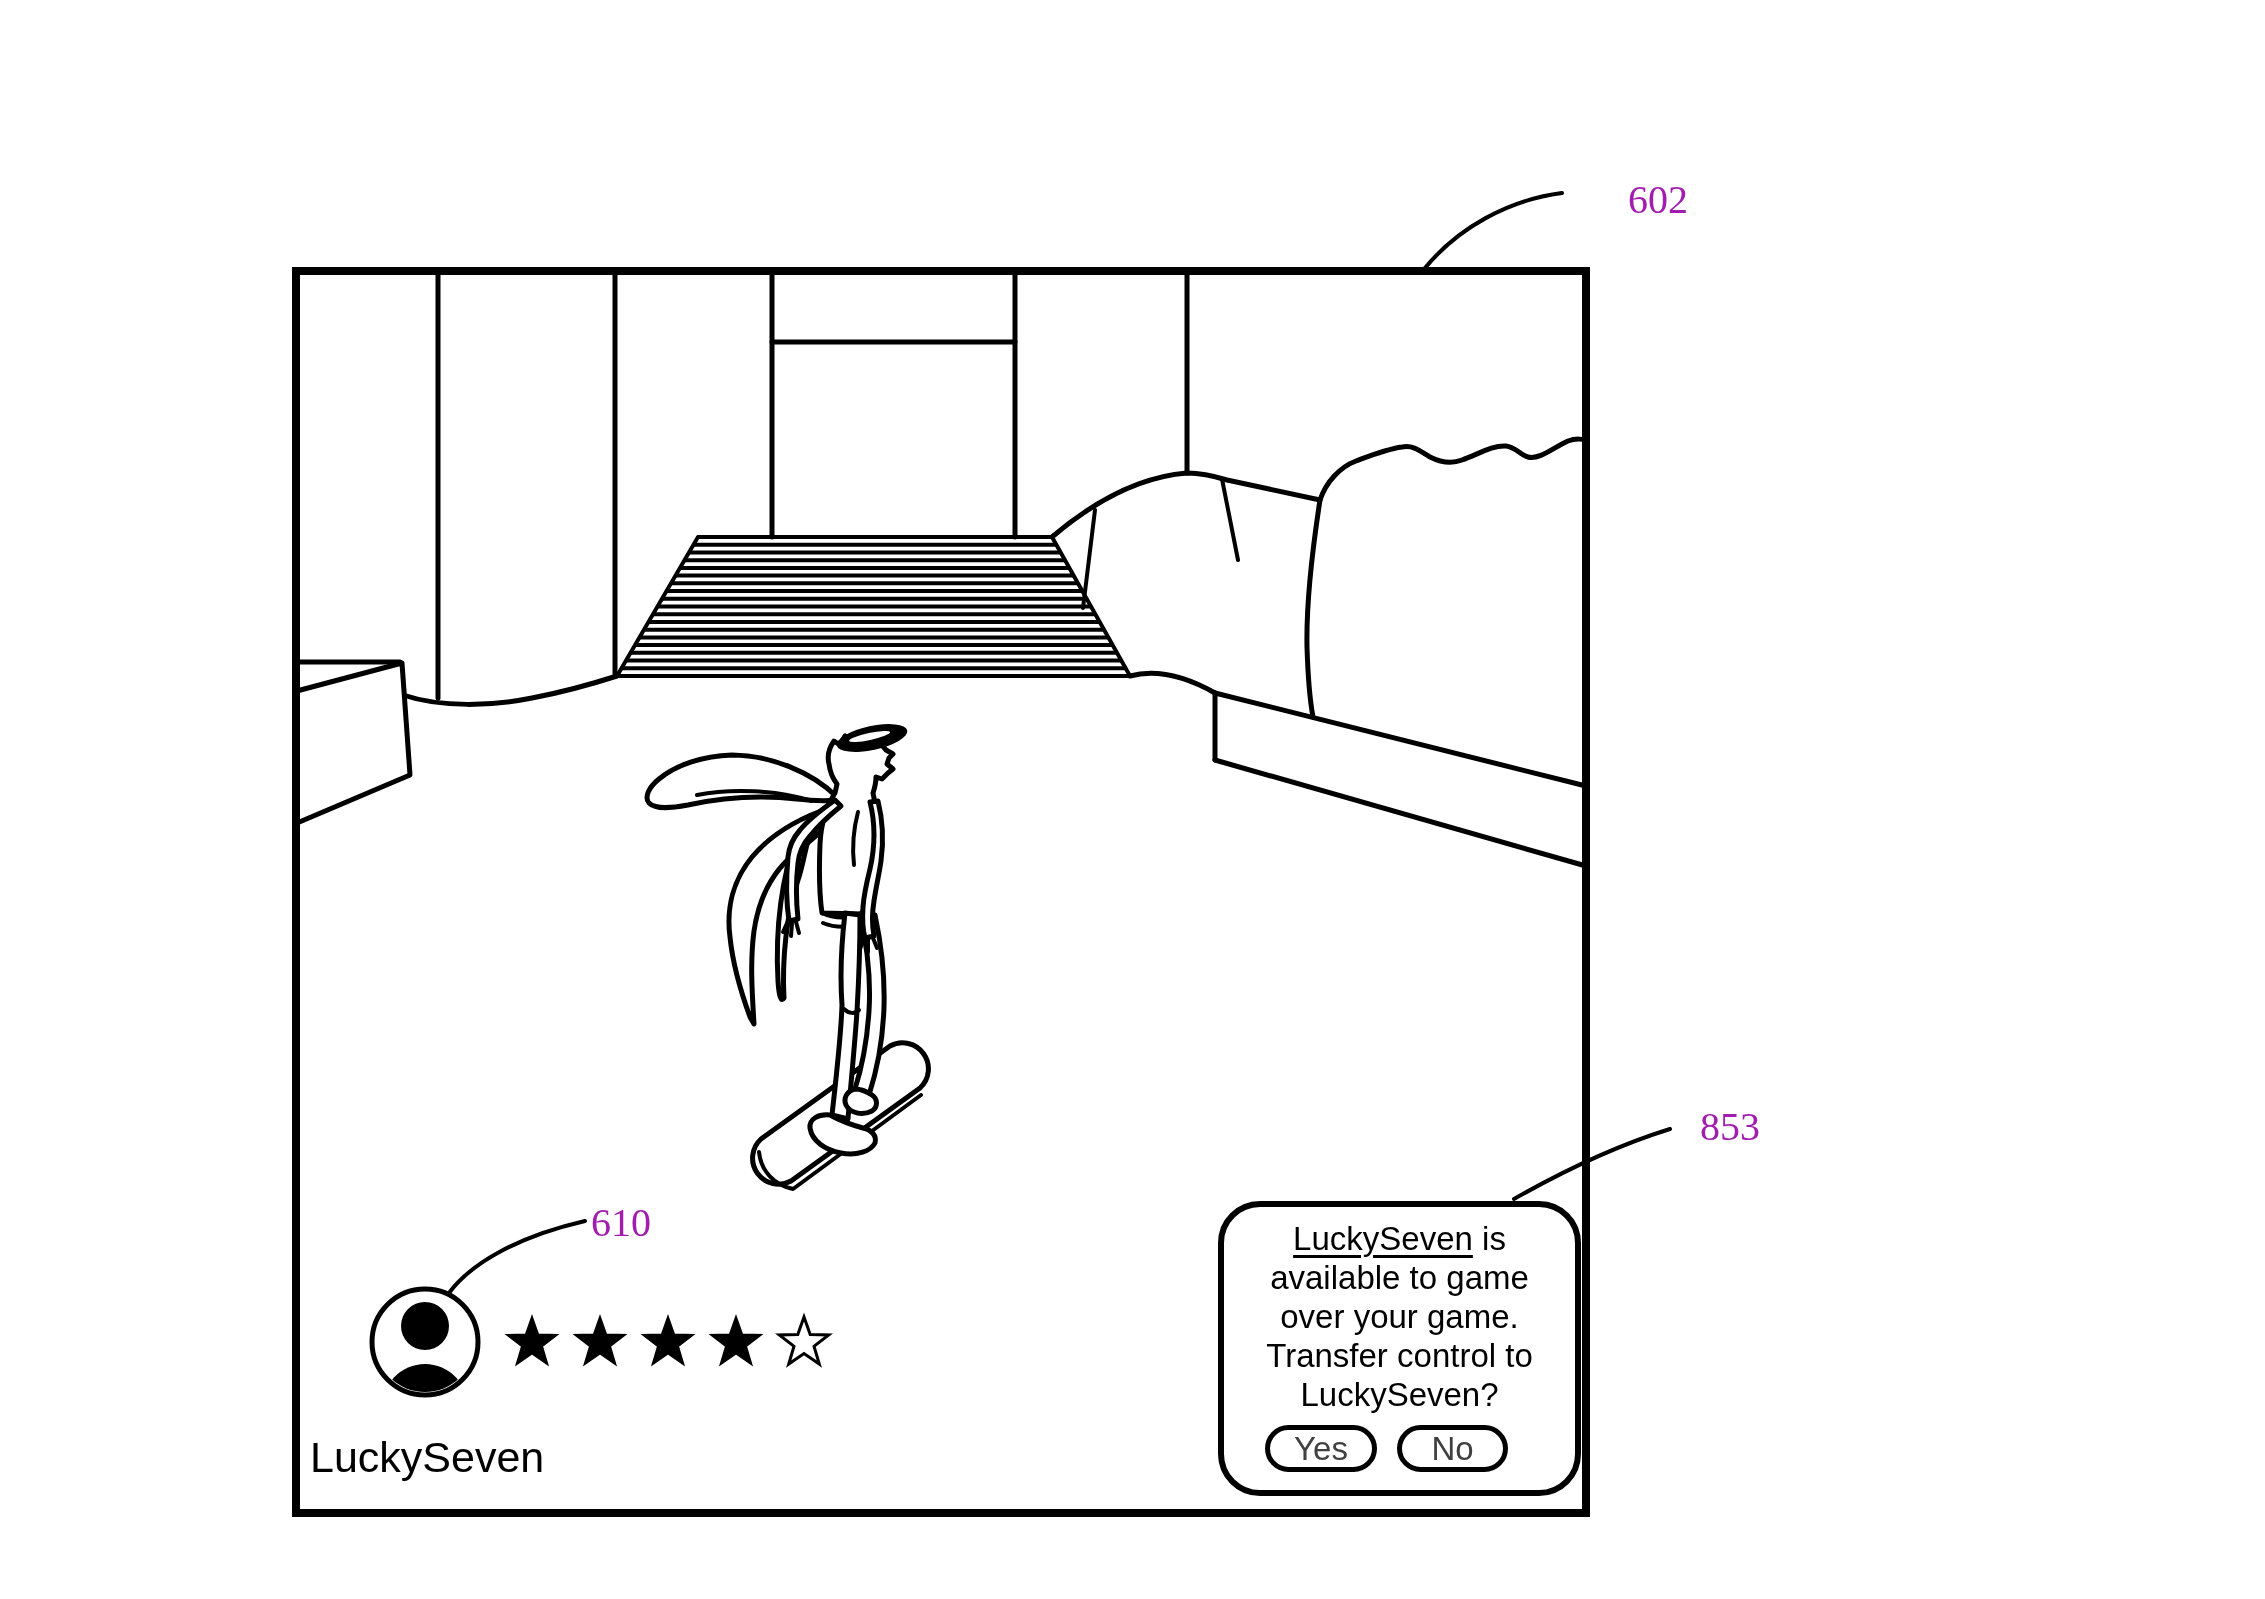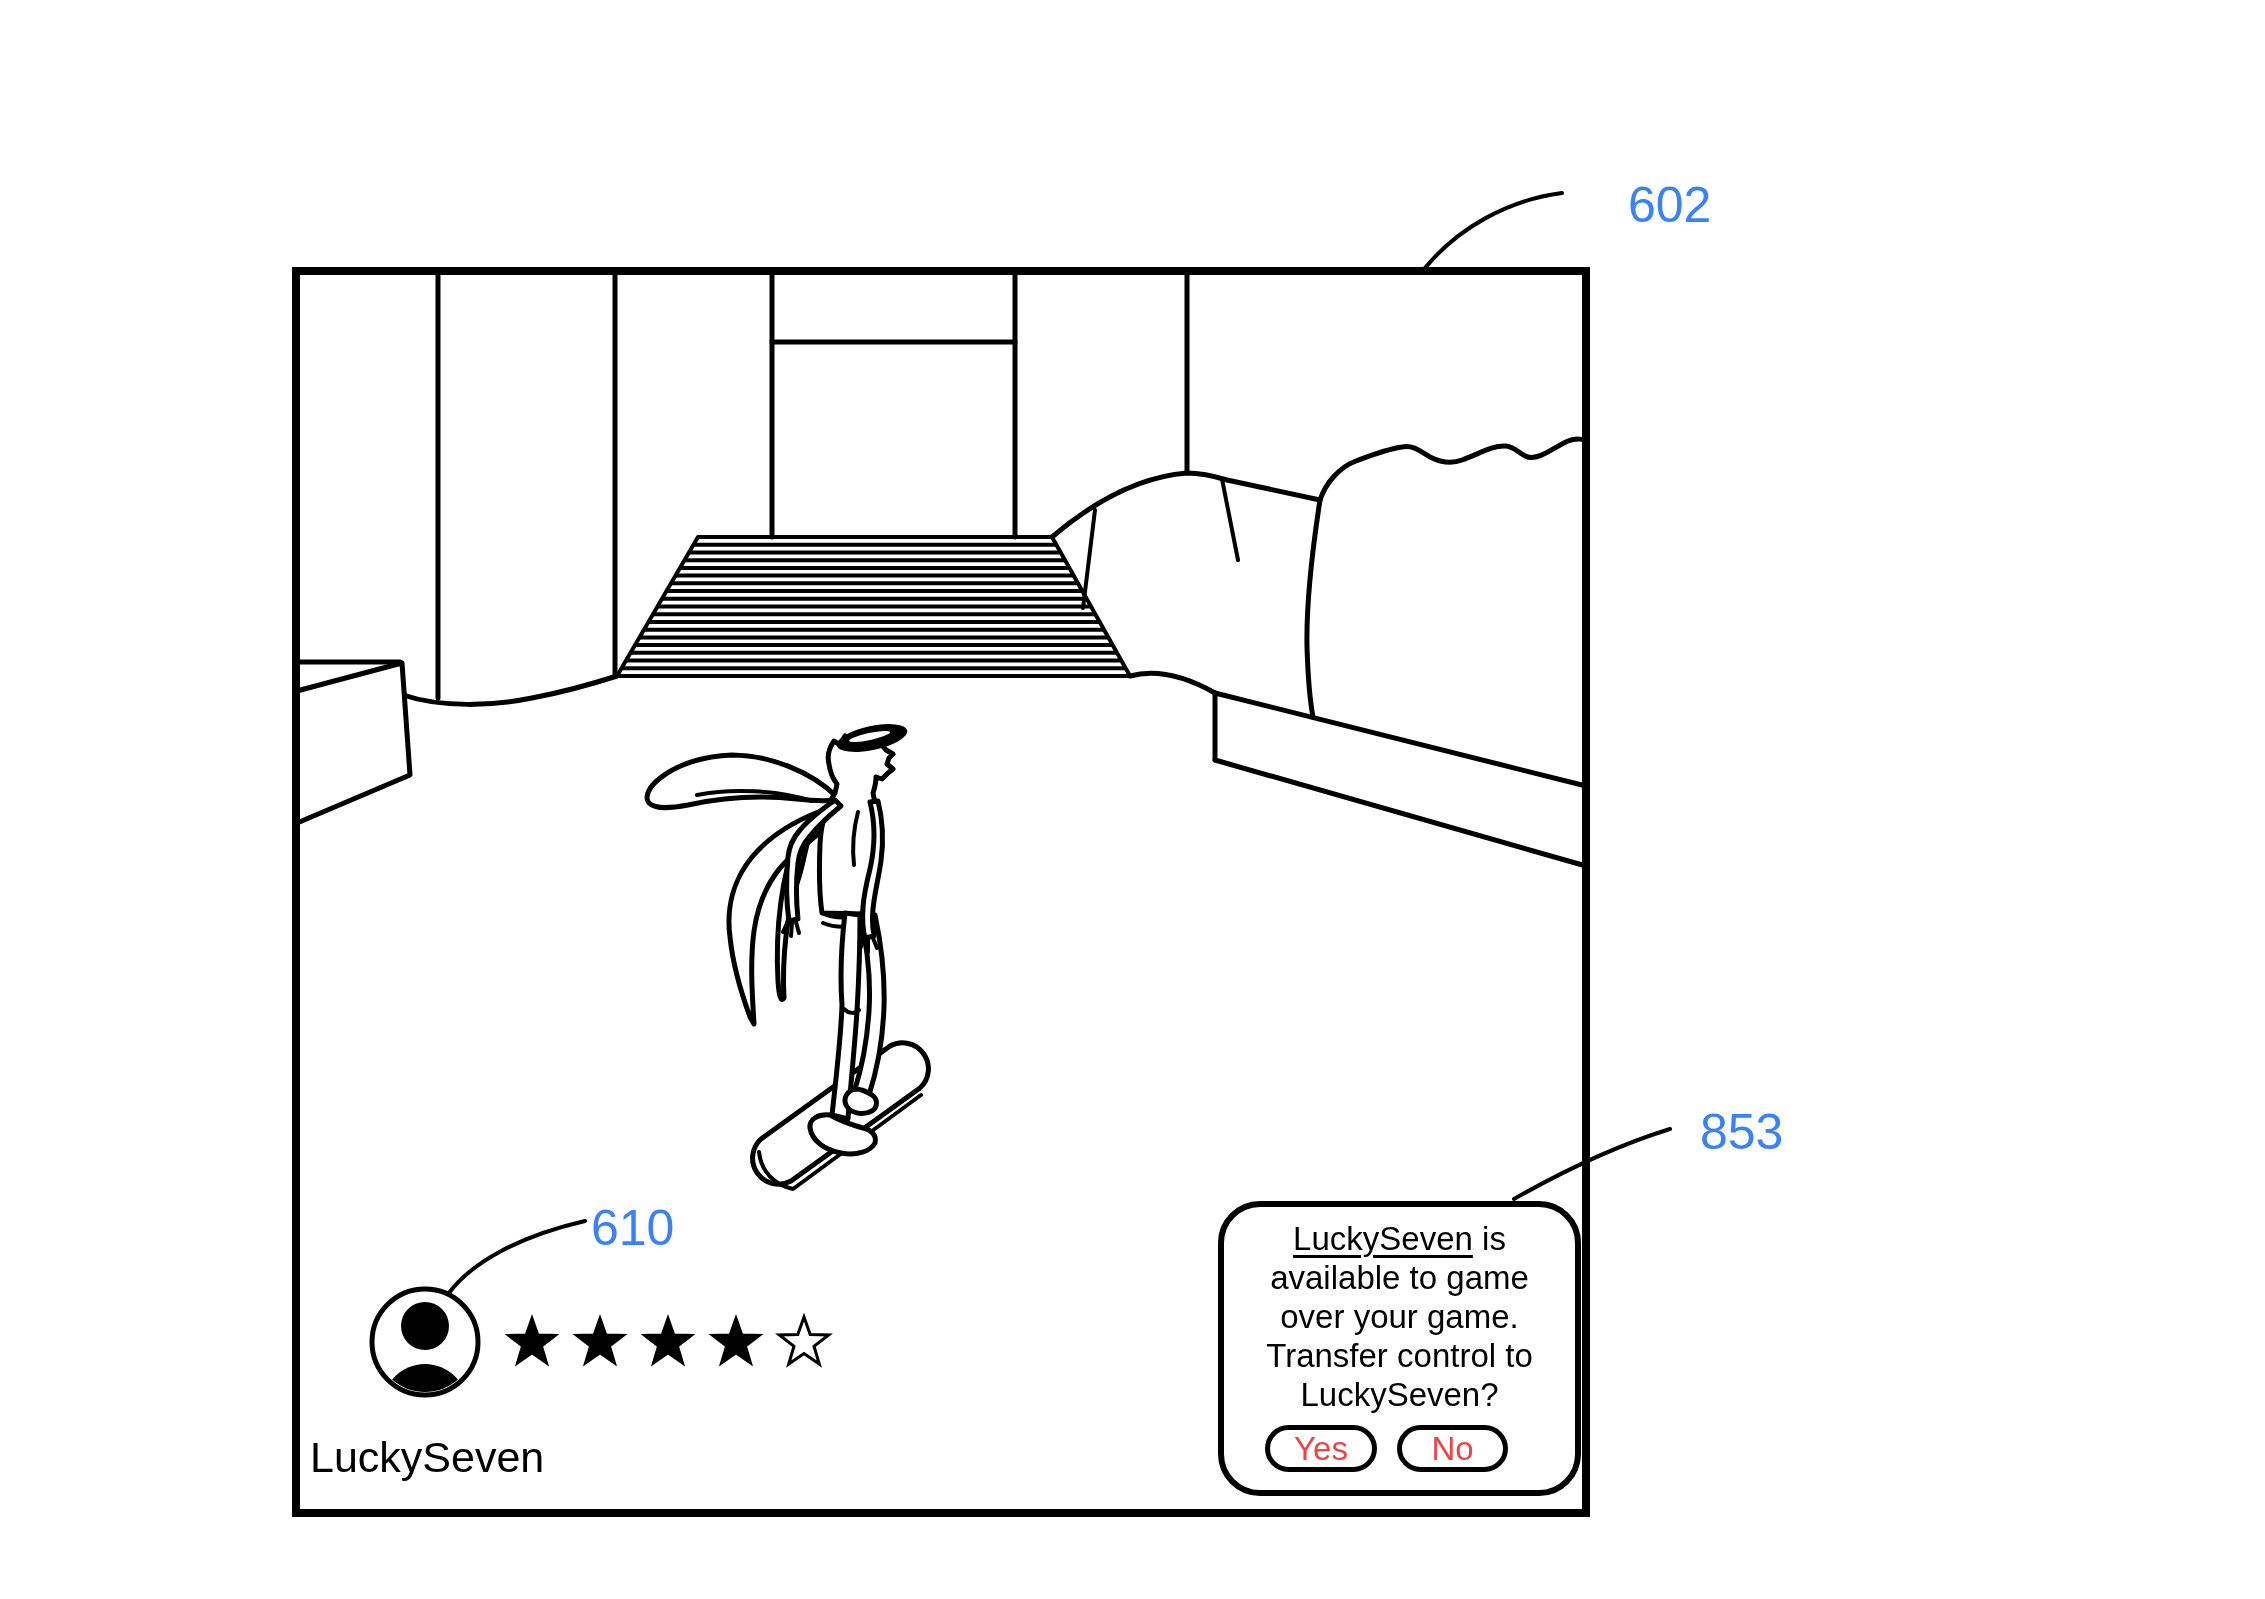--- a/index.html
+++ b/index.html
@@ -1,38 +1,38 @@
 <!DOCTYPE html>
 <html><head>
 <meta charset="utf-8">
 <style>
   html,body{margin:0;padding:0;background:#fff;}
   #page{position:relative;width:2265px;height:1599px;background:#fff;overflow:hidden;
         font-family:"Liberation Sans",sans-serif;color:#000;}
   #scene{position:absolute;left:292px;top:267px;width:1298px;height:1250px;z-index:1;}
   #leaders{position:absolute;left:0;top:0;width:2265px;height:1599px;z-index:4;pointer-events:none;}
-  .lbl{position:absolute;color:#3b82f6;font-family:Liberation Sans, sans-serif;
-       font-size:50px;line-height:1;white-space:nowrap;z-index:5;}
+  .lbl{position:absolute;color:#a21caf;font-family:Liberation Serif, serif;
+       font-size:40px;line-height:1;white-space:nowrap;z-index:5;}
   #fig-title{position:absolute;left:1658px;top:725px;font-weight:bold;font-size:92px;line-height:1;
        letter-spacing:0px;z-index:5;white-space:nowrap;}
   
   .ink{stroke:#000;fill:none;stroke-width:5;stroke-linejoin:round;stroke-linecap:round;}
   .ink4{stroke:#000;fill:none;stroke-width:4;stroke-linejoin:round;stroke-linecap:round;}
   .wht{stroke:#000;fill:#fff;stroke-width:5;stroke-linejoin:round;stroke-linecap:round;}
   .blk{fill:#000;stroke:none;}
   .hudname{font-family:"Liberation Sans",sans-serif;font-size:43px;fill:#000;}
   
   #dialog{position:absolute;left:1218px;top:1201px;width:363px;height:295px;box-sizing:border-box;
           background:#fff;border:6px solid #000;border-radius:42px;z-index:3;
           text-align:center;font-size:33px;line-height:39px;padding-top:12px;}
   #dialog .msgline{margin:0;}
   #dialog .uname{text-decoration:underline;text-decoration-thickness:3px;text-underline-offset:5px;}
   .pill{position:absolute;top:218px;width:112px;height:47px;box-sizing:border-box;background:#fff;
         border:5px solid #000;border-radius:24px;font-family:"Liberation Sans",sans-serif;
-        font-size:33px;line-height:36px;text-align:center;padding:0;color:#ef4444;cursor:pointer;}
+        font-size:33px;line-height:36px;text-align:center;padding:0;color:#404040;cursor:pointer;}
   #yes-btn{left:41px;}
   #no-btn{left:173px;width:111px;}
 </style>
 </head>
 <body>
 
 <div id="page">
 
   <svg id="scene" viewBox="0 0 1298 1250">
 

